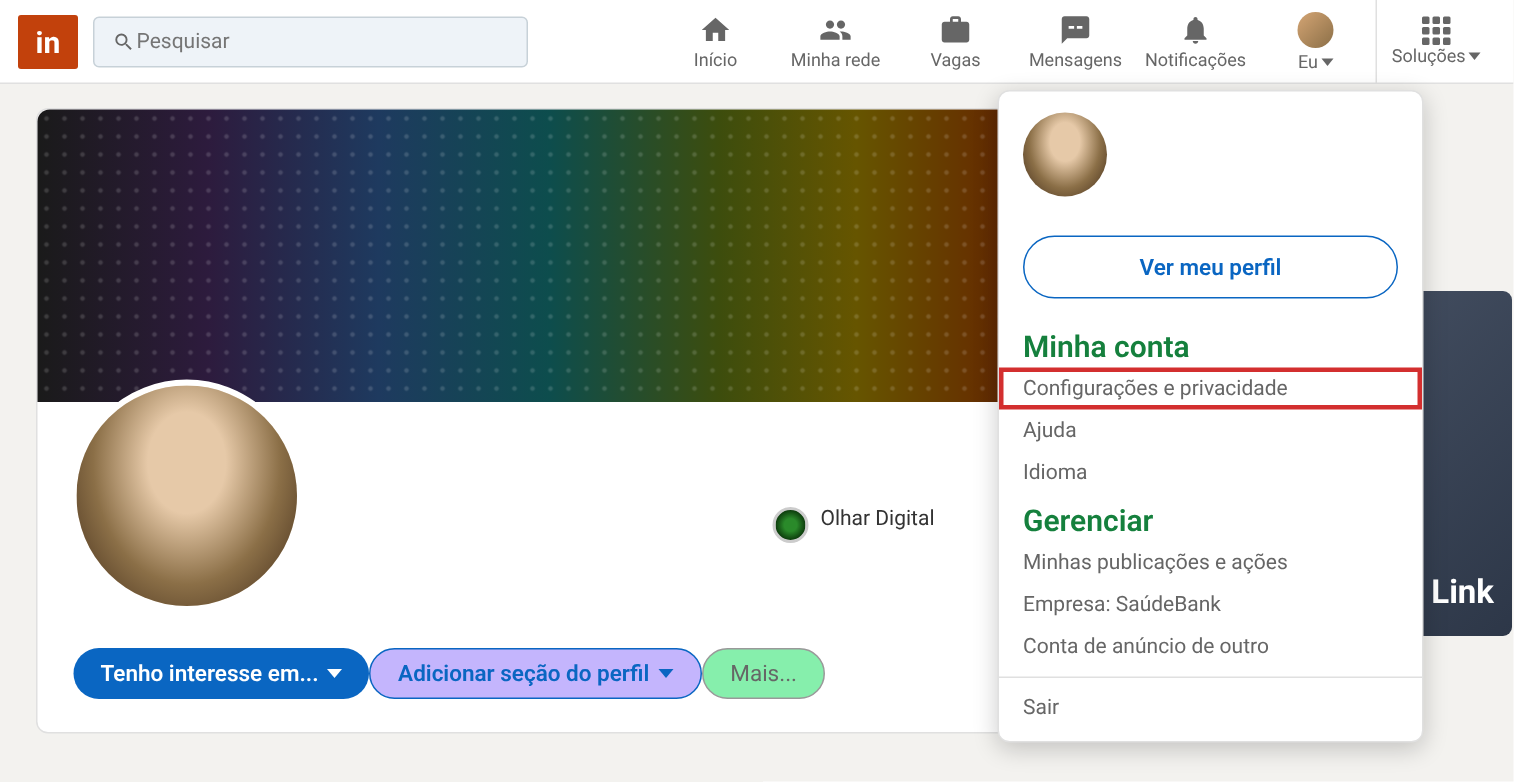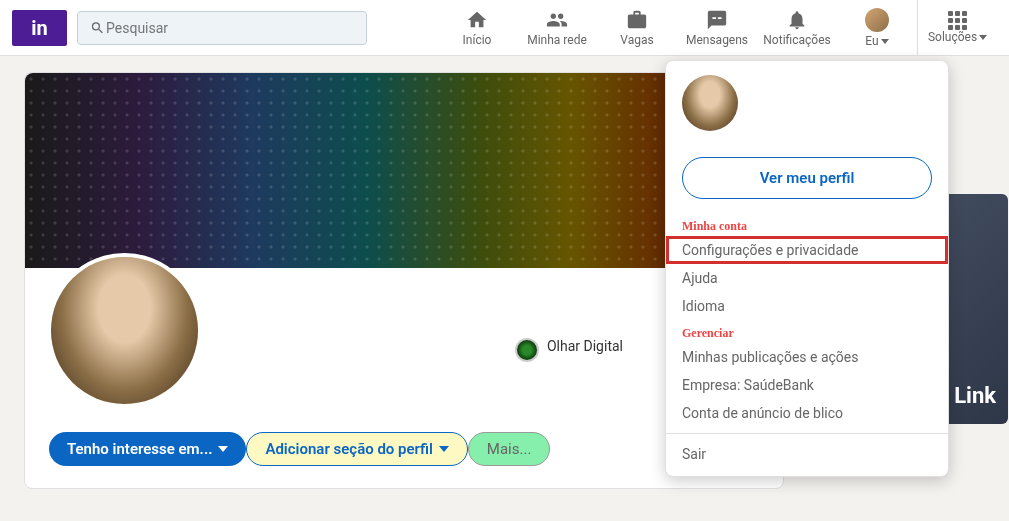--- a/index.html
+++ b/index.html
@@ -1,19 +1,19 @@
 <!DOCTYPE html>
 <html><head>
   <meta charset="utf-8">
   <style>
     * { margin: 0; padding: 0; box-sizing: border-box; font-family: -apple-system, BlinkMacSystemFont, "Segoe UI", Roboto, sans-serif; }
     body { width: 1009px; height: 521px; background: #f3f2ef; position: relative; overflow: hidden; }
     
     .header { background: #fff; height: 56px; display: flex; align-items: center; padding: 0 12px; border-bottom: 1px solid #e0e0e0; position: relative; z-index: 100; }
-    .logo { width: 55px; height: 36px; background: #4c1d95; color: #fff; display: flex; align-items: center; justify-content: center; font-weight: bold; font-size: 20px; border-radius: 2px; flex-shrink: 0; }
+    .logo { width: 40px; height: 36px; background: #c2410c; color: #fff; display: flex; align-items: center; justify-content: center; font-weight: bold; font-size: 20px; border-radius: 2px; flex-shrink: 0; }
     .search-box { margin-left: 10px; display: flex; align-items: center; background: #eef3f8; border-radius: 4px; padding: 6px 12px; width: 290px; height: 34px; border: 1px solid #c7d1d8; }
     .search-box svg { width: 16px; height: 16px; fill: #666; }
     .search-box input { border: none; background: transparent; outline: none; margin-left: 1px; font-size: 14px; color: #666; width: 100%; }
     
     .nav { display: flex; margin-left: auto; align-items: center; }
     .nav-item { display: flex; flex-direction: column; align-items: center; justify-content: center; width: 80px; height: 56px; cursor: pointer; color: #666; font-size: 12px; position: relative; }
     .nav-item:last-child { border-left: 1px solid #e0e0e0; }
     .nav-item svg { width: 22px; height: 22px; fill: #666; margin-bottom: 2px; }
     .nav-item .label { white-space: nowrap; }
     .nav-avatar { width: 24px; height: 24px; border-radius: 50%; background: linear-gradient(135deg, #d4a574 0%, #8b6f47 100%); margin-bottom: 2px; }
@@ -29,36 +29,36 @@
     .profile-pic { width: 155px; height: 155px; border-radius: 50%; border: 4px solid #fff; background: #f0e6d6; position: absolute; left: 22px; top: 180px; z-index: 5; overflow: hidden; }
     .profile-pic::after { content: ''; position: absolute; inset: 0; background: radial-gradient(ellipse at 50% 35%, #e6c9a8 25%, #8b6f47 60%, #3d2817 100%); }
     
     .profile-body { padding: 20px 24px; min-height: 220px; position: relative; }
     .company { position: absolute; right: 160px; top: 70px; display: flex; align-items: flex-start; gap: 8px; color: #333; font-size: 14px; }
     .company-logo { width: 24px; height: 24px; background: radial-gradient(circle, #2a8a2a 30%, #0d3d0d 70%); border-radius: 50%; border: 2px solid #ccc; }
     
     .actions { position: absolute; bottom: 22px; left: 24px; display: flex; align-items: center; }
     .btn-primary { background: #0a66c2; color: #fff; border: none; border-radius: 24px; padding: 8px 18px; font-size: 15px; font-weight: 600; cursor: pointer; display: flex; align-items: center; gap: 6px; }
     .btn-primary .caret-w { border-top-color: #fff; }
-    .btn-outline { background: #fef9c3; color: #0a66c2; border: 1px solid #0a66c2; border-radius: 24px; padding: 7px 18px; font-size: 15px; font-weight: 600; cursor: pointer; display: flex; align-items: center; gap: 6px; }
+    .btn-outline { background: #c4b5fd; color: #0a66c2; border: 1px solid #0a66c2; border-radius: 24px; padding: 7px 18px; font-size: 15px; font-weight: 600; cursor: pointer; display: flex; align-items: center; gap: 6px; }
     .btn-outline .caret-b { border-top-color: #0a66c2; }
     .btn-ghost { background: #86efac; color: #666; border: 1px solid #999; border-radius: 24px; padding: 7px 18px; font-size: 15px; cursor: pointer; }
     .caret-w, .caret-b { display: inline-block; width: 0; height: 0; border-left: 5px solid transparent; border-right: 5px solid transparent; border-top: 6px solid; }
     
     .sidebar-right { width: 200px; display: flex; flex-direction: column; gap: 20px; padding-top: 50px; }
     .side-text { color: #666; font-size: 14px; }
     .ad-box { background: linear-gradient(135deg, #4a5568 0%, #2d3748 100%); height: 230px; border-radius: 6px; position: relative; overflow: hidden; color: #fff; padding: 14px; }
     .ad-text { font-size: 20px; font-weight: 300; }
     .ad-logo { position: absolute; bottom: 16px; right: 12px; font-size: 22px; font-weight: bold; }
     
     .dropdown { position: absolute; top: 60px; right: 60px; width: 284px; background: #fff; border-radius: 8px; box-shadow: 0 4px 16px rgba(0,0,0,0.2); z-index: 200; border: 1px solid #e0e0e0; padding-bottom: 8px; }
     .dd-header { padding: 14px 16px 10px; }
     .dd-avatar { width: 56px; height: 56px; border-radius: 50%; background: radial-gradient(ellipse at 50% 35%, #e6c9a8 25%, #8b6f47 60%, #3d2817 100%); }
     .dd-btn { margin: 16px 16px 14px; display: block; width: calc(100% - 32px); text-align: center; color: #0a66c2; border: 1px solid #0a66c2; background: #fff; border-radius: 24px; padding: 11px 0; font-size: 15px; font-weight: 600; cursor: pointer; }
-    .dd-section { padding: 6px 16px 2px; font-size: 12px; font-weight: 600; color: #ef4444; font-family: Liberation Serif, serif; }
+    .dd-section { padding: 6px 16px 2px; font-size: 20px; font-weight: 600; color: #15803d; }
     .dd-item { padding: 6px 16px; font-size: 14px; color: #666; cursor: pointer; }
     .dd-item.highlighted { outline: 3px solid #d32f2f; outline-offset: -3px; }
     .dd-sep { height: 1px; background: #e0e0e0; margin: 6px 0; }
   </style>
 </head>
 <body>
 
 <div class="header">
   <div class="logo">in</div>
   <div class="search-box">
@@ -159,16 +159,16 @@
     <div class="dd-avatar"></div>
   </div>
   <button class="dd-btn">Ver meu perfil</button>
   <div class="dd-section">Minha conta</div>
   <div class="dd-item highlighted">Configurações e privacidade</div>
   <div class="dd-item">Ajuda</div>
   <div class="dd-item">Idioma</div>
   <div class="dd-section">Gerenciar</div>
   <div class="dd-item">Minhas publicações e ações</div>
   <div class="dd-item">Empresa: SaúdeBank</div>
-  <div class="dd-item">Conta de anúncio de blico</div>
+  <div class="dd-item">Conta de anúncio de outro</div>
   <div class="dd-sep"></div>
   <div class="dd-item">Sair</div>
 </div>
 
 </body></html>

